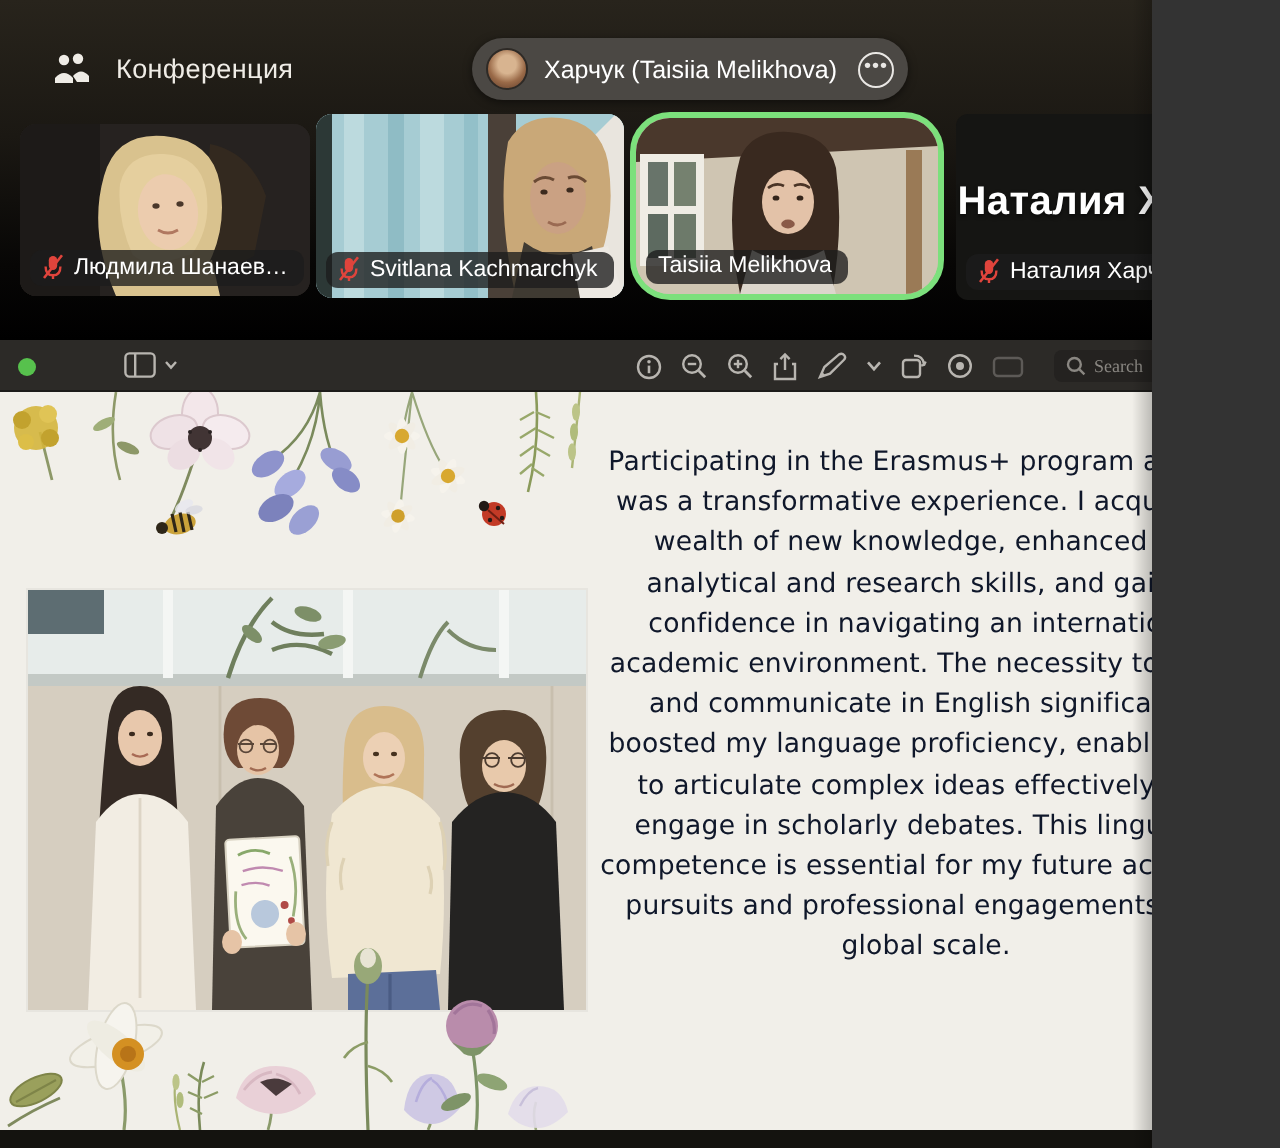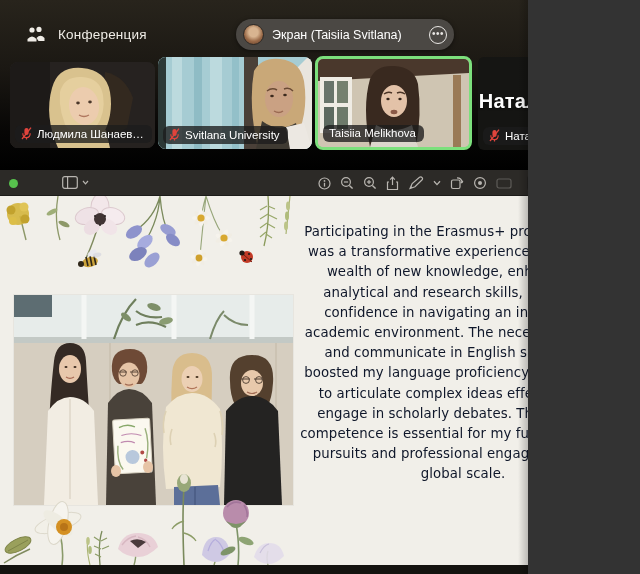--- a/index.html
+++ b/index.html
@@ -1,18 +1,18 @@
 <!DOCTYPE html>
 <html><head>
 <meta charset="utf-8">
 <style>
   * { margin:0; padding:0; box-sizing:border-box; }
   body { background:#333; font-family:"Liberation Sans", sans-serif; }
   .screen {
-    position:relative; width:528px; height:574px; overflow:hidden;
+    position:relative; width:576px; height:574px; overflow:hidden;
     background:#0b0a08;
   }
   
   .call-area {
     position:absolute; top:0; left:0; width:640px; height:170px;
     background:linear-gradient(180deg,#28241c 0%,#1b1813 40%,#070605 78%,#000 100%);
   }
   .meeting-info { position:absolute; left:26px; top:26px; display:flex; align-items:center; gap:10px; }
   .meeting-label { color:#efece6; font-size:13.5px; letter-spacing:.2px; }
   .share-pill {
@@ -28,21 +28,21 @@
   .pill-label { color:#fff; font-size:12.5px; white-space:nowrap; flex:1 1 auto; }
   .pill-more {
     width:18px; height:18px; border-radius:50%; border:1.6px solid #e9e7e4;
     color:#e9e7e4; font-size:10px; line-height:14px; text-align:center;
     letter-spacing:.5px; flex:0 0 auto; cursor:pointer;
   }
   .tile { position:absolute; border-radius:8px; overflow:hidden; }
   .tile svg { display:block; }
   .tile-1 { left:10px;  top:62px; width:145px; height:86px; background:#282420; }
   .tile-2 { left:158px; top:57px; width:154px; height:92px; background:#9ec7cd; }
-  .tile-3 { left:315px; top:56px; width:157px; height:94px; border:3px solid #7ce07c; border-radius:8px; background:#cfc5b2; }
+  .tile-3 { left:315px; top:56px; width:157px; height:94px; border:3px solid #7ce07c; border-radius:20px; background:#cfc5b2; }
   .tile-4 { left:478px; top:57px; width:162px; height:93px; background:#151513; border-radius:6px; }
   .big-name {
     position:absolute; left:0; right:0; top:33px; text-align:center;
     color:#fff; font-size:20px; font-weight:bold; letter-spacing:.2px;
     text-shadow:0 1px 2px rgba(0,0,0,.6); white-space:nowrap;
   }
   .name-pill {
     position:absolute; left:5px; bottom:5px; max-width:calc(100% - 8px);
     background:rgba(28,28,28,.78); border-radius:6px;
     display:flex; align-items:center; gap:5px; padding:2px 8px 3px 6px;
@@ -99,21 +99,21 @@
         <circle cx="6" cy="4" r="2.6" fill="#efece6"></circle>
         <circle cx="13" cy="3.4" r="2.6" fill="#efece6"></circle>
         <path d="M1.5 13 q4.5 -5 9 0 v2.5 h-9 z" fill="#efece6"></path>
         <path d="M10.5 12 q4 -4.6 8 0 v3 h-6 z" fill="#efece6"></path>
       </svg>
       <span class="meeting-label">Конференция</span>
     </div>
 
     <div class="share-pill">
       <span class="pill-avatar"></span>
-      <span class="pill-label">Экран (Taisiia Svitlana)</span>
+      <span class="pill-label">Харчук (Taisiia Melikhova)</span>
       <span class="pill-more">•••</span>
     </div>
 
     <div class="tile tile-1">
       <svg width="145" height="86" viewBox="0 0 145 86">
         <rect width="145" height="86" fill="#262220"></rect>
         <rect x="0" y="0" width="40" height="86" fill="#1d1a18"></rect>
         <path d="M95 10 q20 4 28 26 l-6 30 q-14 8 -26 4 z" fill="#33291f"></path>
         <path d="M42 26 q6 -22 30 -20 q24 2 28 24 q4 24 -8 44 l-44 12 q-14 -32 -6 -60z" fill="#d9c28e"></path>
         <path d="M50 30 q4 -16 22 -15 q18 1 21 18 q3 18 -7 32 l-26 8 q-12 -22 -10 -43z" fill="#e5cf9e"></path>
@@ -153,21 +153,21 @@
         <path d="M104 64 q16 12 34 2 l6 26 l-46 0z" fill="#3f3a32"></path>
         <path d="M128 70 l18 -4 l8 26 l-22 0z" fill="#ece8e2"></path>
       </svg>
       <div class="name-pill">
         <svg class="mic-off" viewBox="0 0 11 13">
           <rect x="3.4" y="1" width="4.2" height="7" rx="2.1" fill="#e0443c"></rect>
           <path d="M1.8 6.2 q0 4.4 3.7 4.4 q3.7 0 3.7 -4.4" stroke="#e0443c" stroke-width="1.2" fill="none"></path>
           <line x1="5.5" y1="10.6" x2="5.5" y2="12.5" stroke="#e0443c" stroke-width="1.2"></line>
           <line x1="1" y1="12" x2="10" y2="0.6" stroke="#e0443c" stroke-width="1.3"></line>
         </svg>
-        <span class="nm">Svitlana University</span>
+        <span class="nm">Svitlana Kachmarchyk</span>
       </div>
     </div>
 
     <div class="tile tile-3">
       <svg width="151" height="88" viewBox="0 0 151 88">
         <rect width="151" height="88" fill="#cfc5b2"></rect>
         <polygon points="0,0 151,0 151,14 0,22" fill="#4a382c"></polygon>
         <rect x="2" y="18" width="32" height="56" fill="#efece4"></rect>
         <rect x="6" y="22" width="10" height="22" fill="#68746a"></rect>
         <rect x="19" y="22" width="11" height="22" fill="#75816f"></rect>

